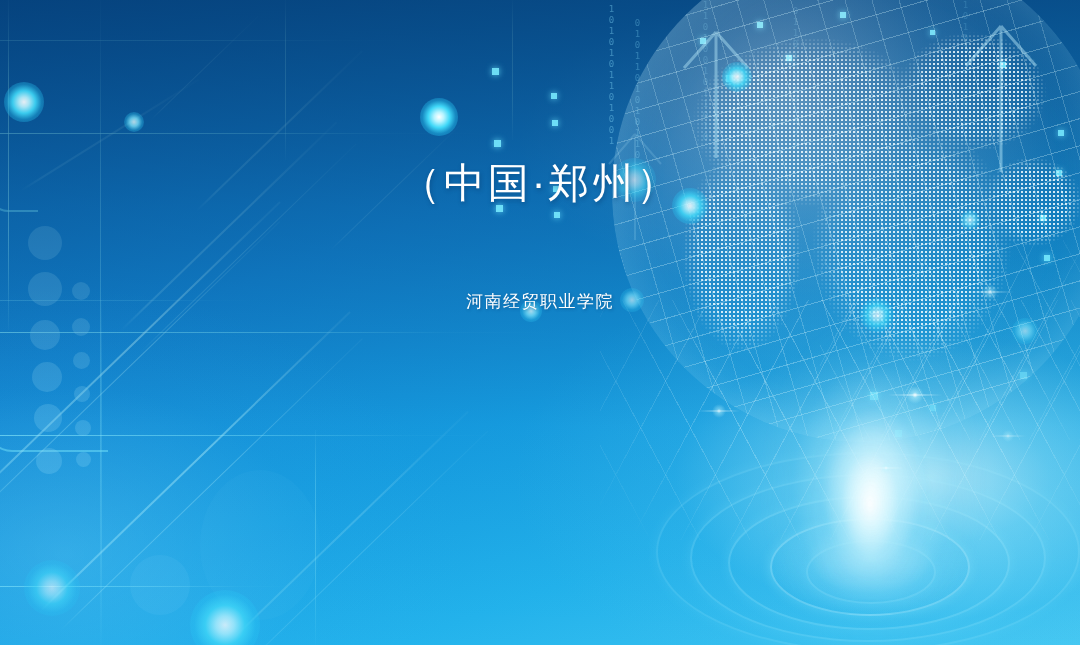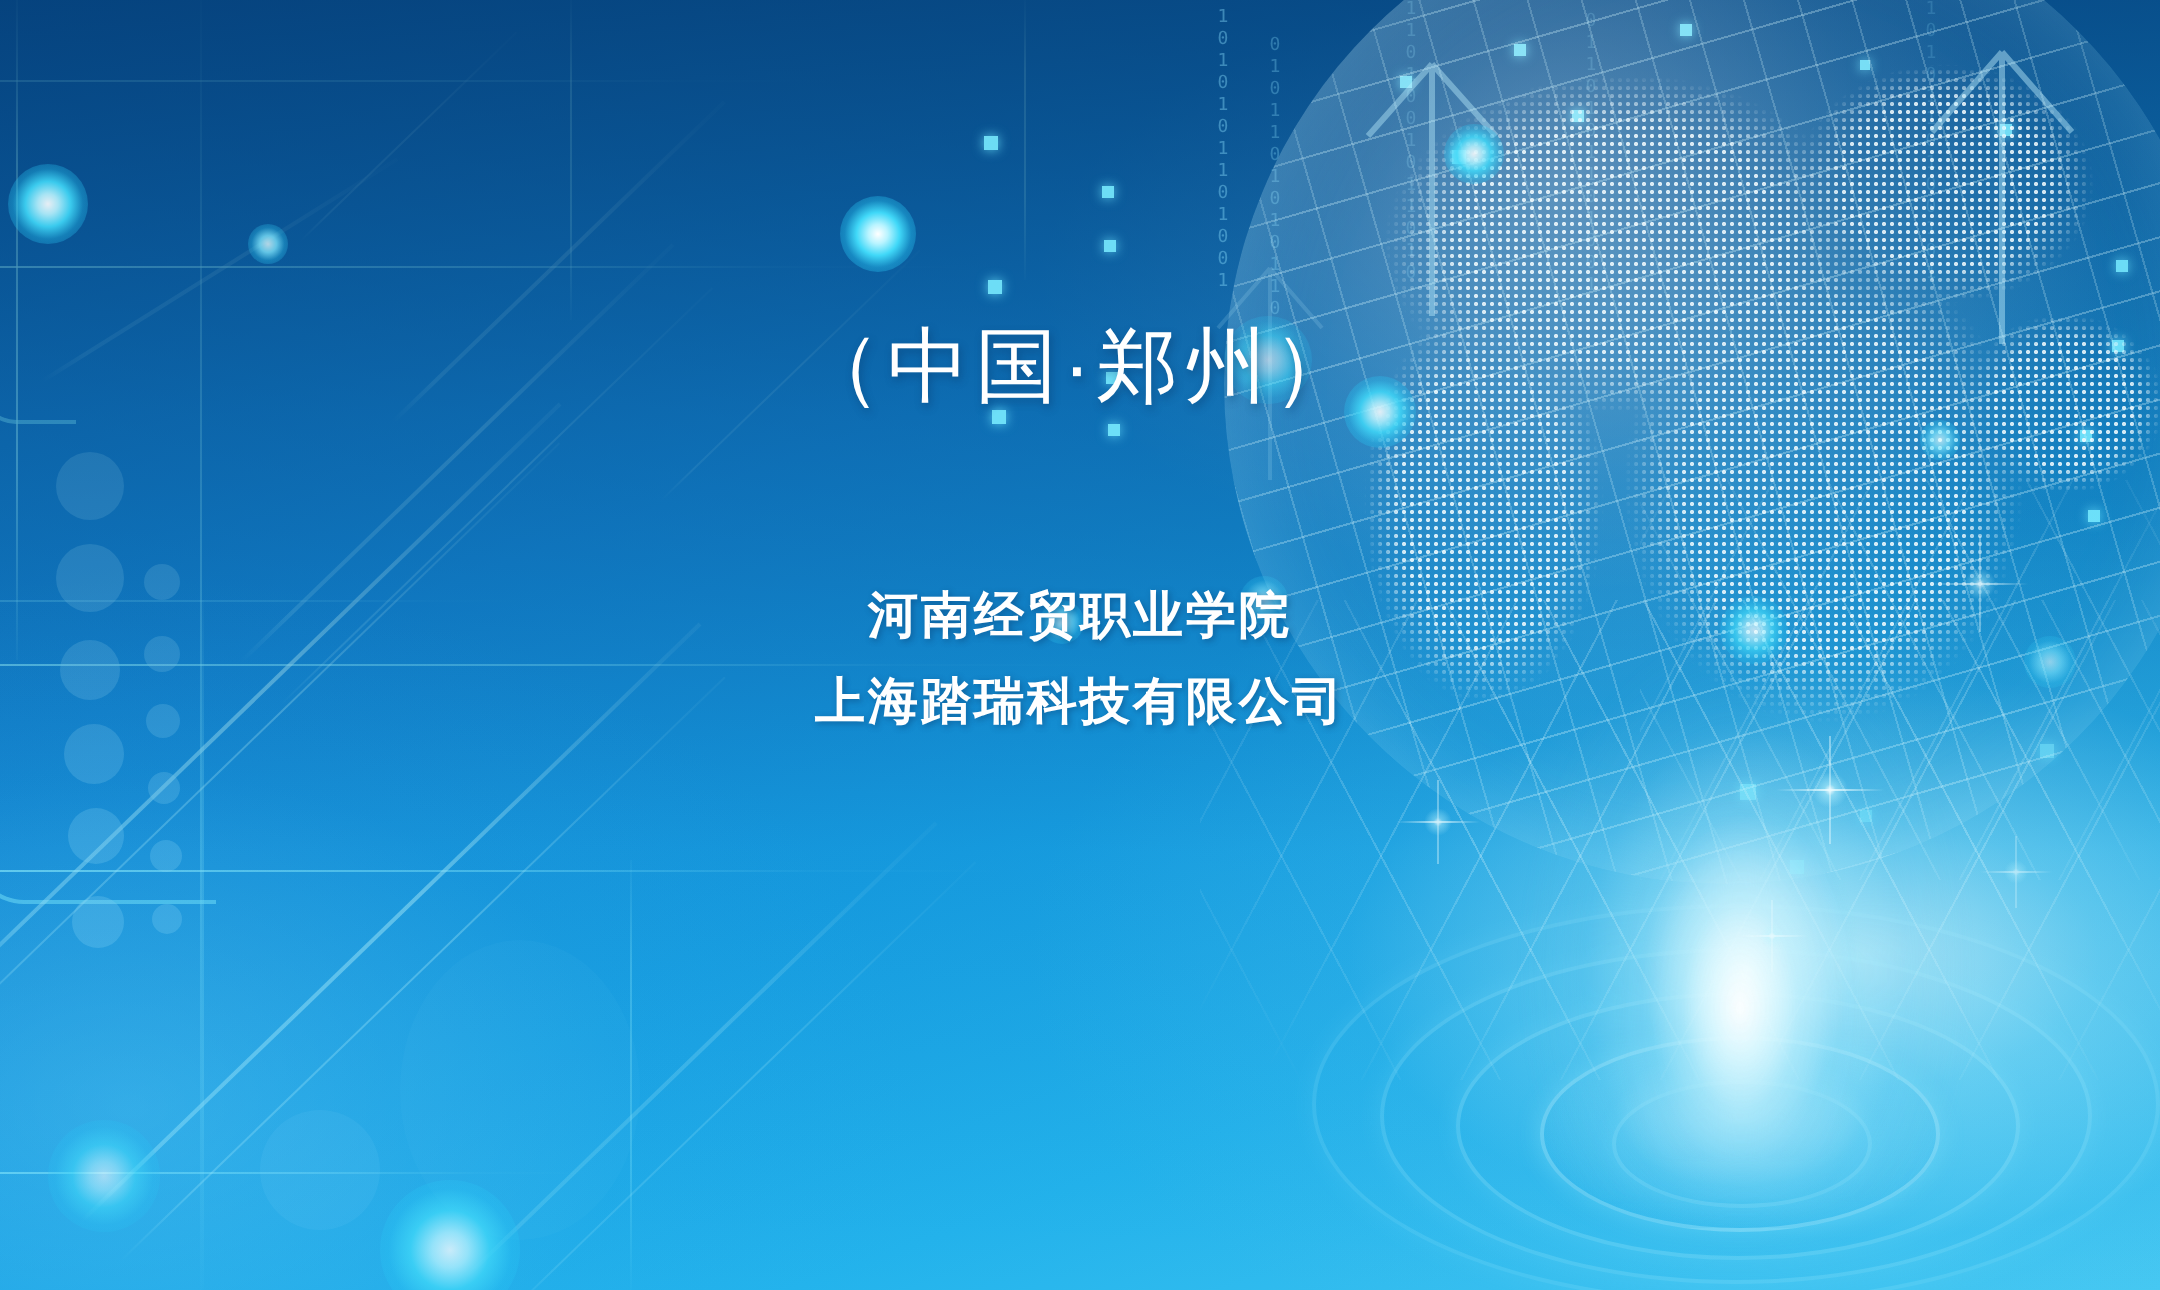--- a/index.html
+++ b/index.html
@@ -193,22 +193,22 @@
     font-size: 41px;
     font-weight: 400;
     letter-spacing: 3px;
     text-shadow: 1px 2px 4px rgba(8,55,105,0.45);
     white-space: nowrap;
   }
 
   .orgs { margin-top: 76px; text-align: center; }
   .org-line {
     color: #ffffff;
-    font-size: 25px;
-    font-weight: 700;
+    font-size: 17px;
+    font-weight: 400;
     letter-spacing: 1.5px;
     line-height: 1.72;
     text-shadow: 1px 1px 3px rgba(8,55,105,0.45);
     white-space: nowrap;
   }
 </style>
 </head>
 <body>
 
 <div id="stage">
@@ -365,17 +365,16 @@
     <div class="starburst" style="left:880px; top:462px; width:12px; height:12px; opacity:.7;"></div>
     <div class="starburst" style="left:1002px;top:430px; width:12px; height:12px; opacity:.6;"></div>
   </div>
 
   <div class="content">
     <div class="title-block">
     </div>
     <div class="subtitle">（中国·郑州）</div>
     <div class="orgs">
       <div class="org-line">河南经贸职业学院</div>
-      <div class="org-line">上海踏瑞科技有限公司</div>
     </div>
   </div>
 
 </div>
 
 </body></html>

